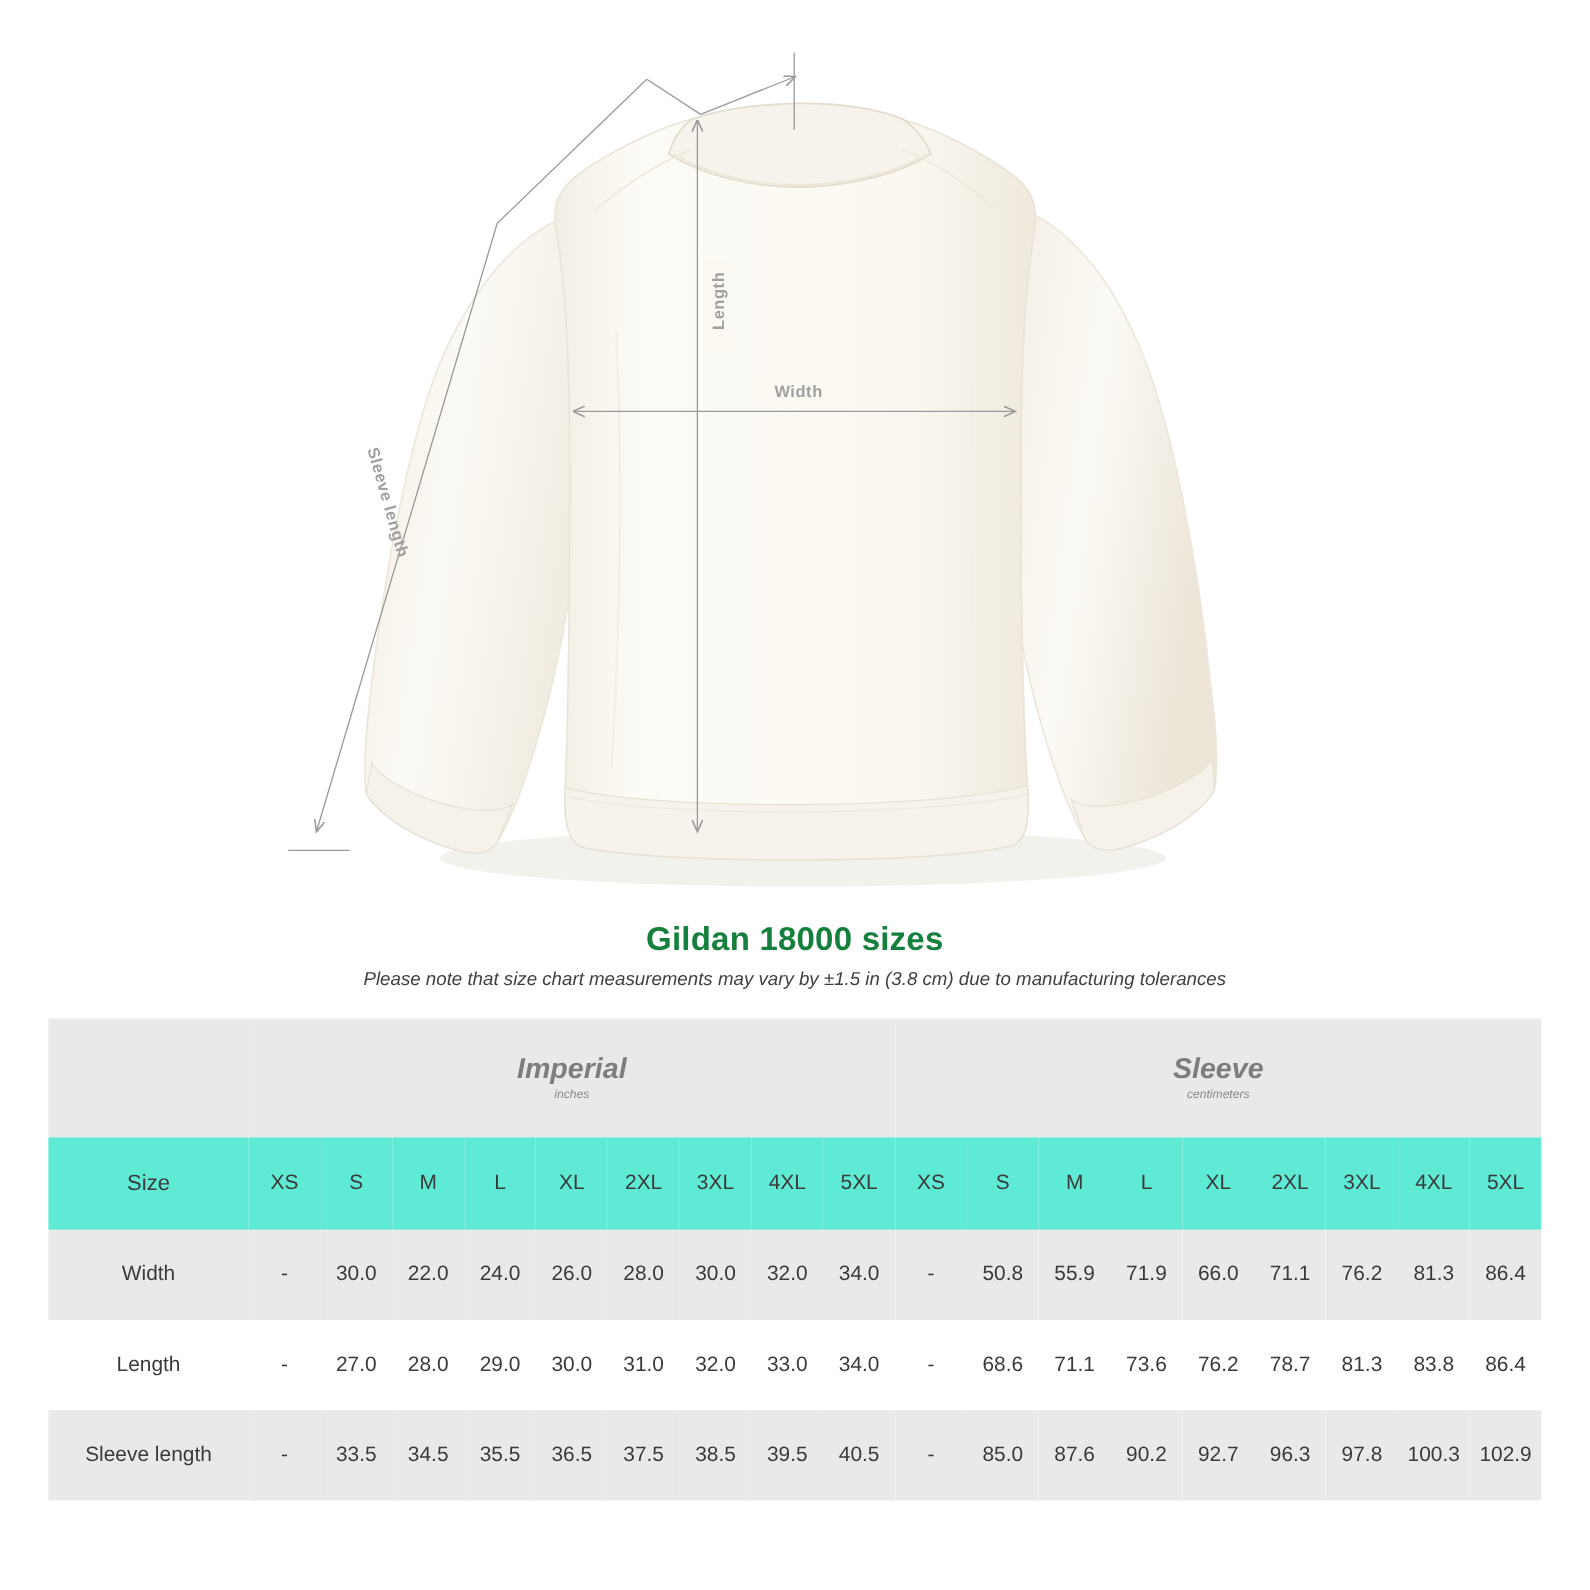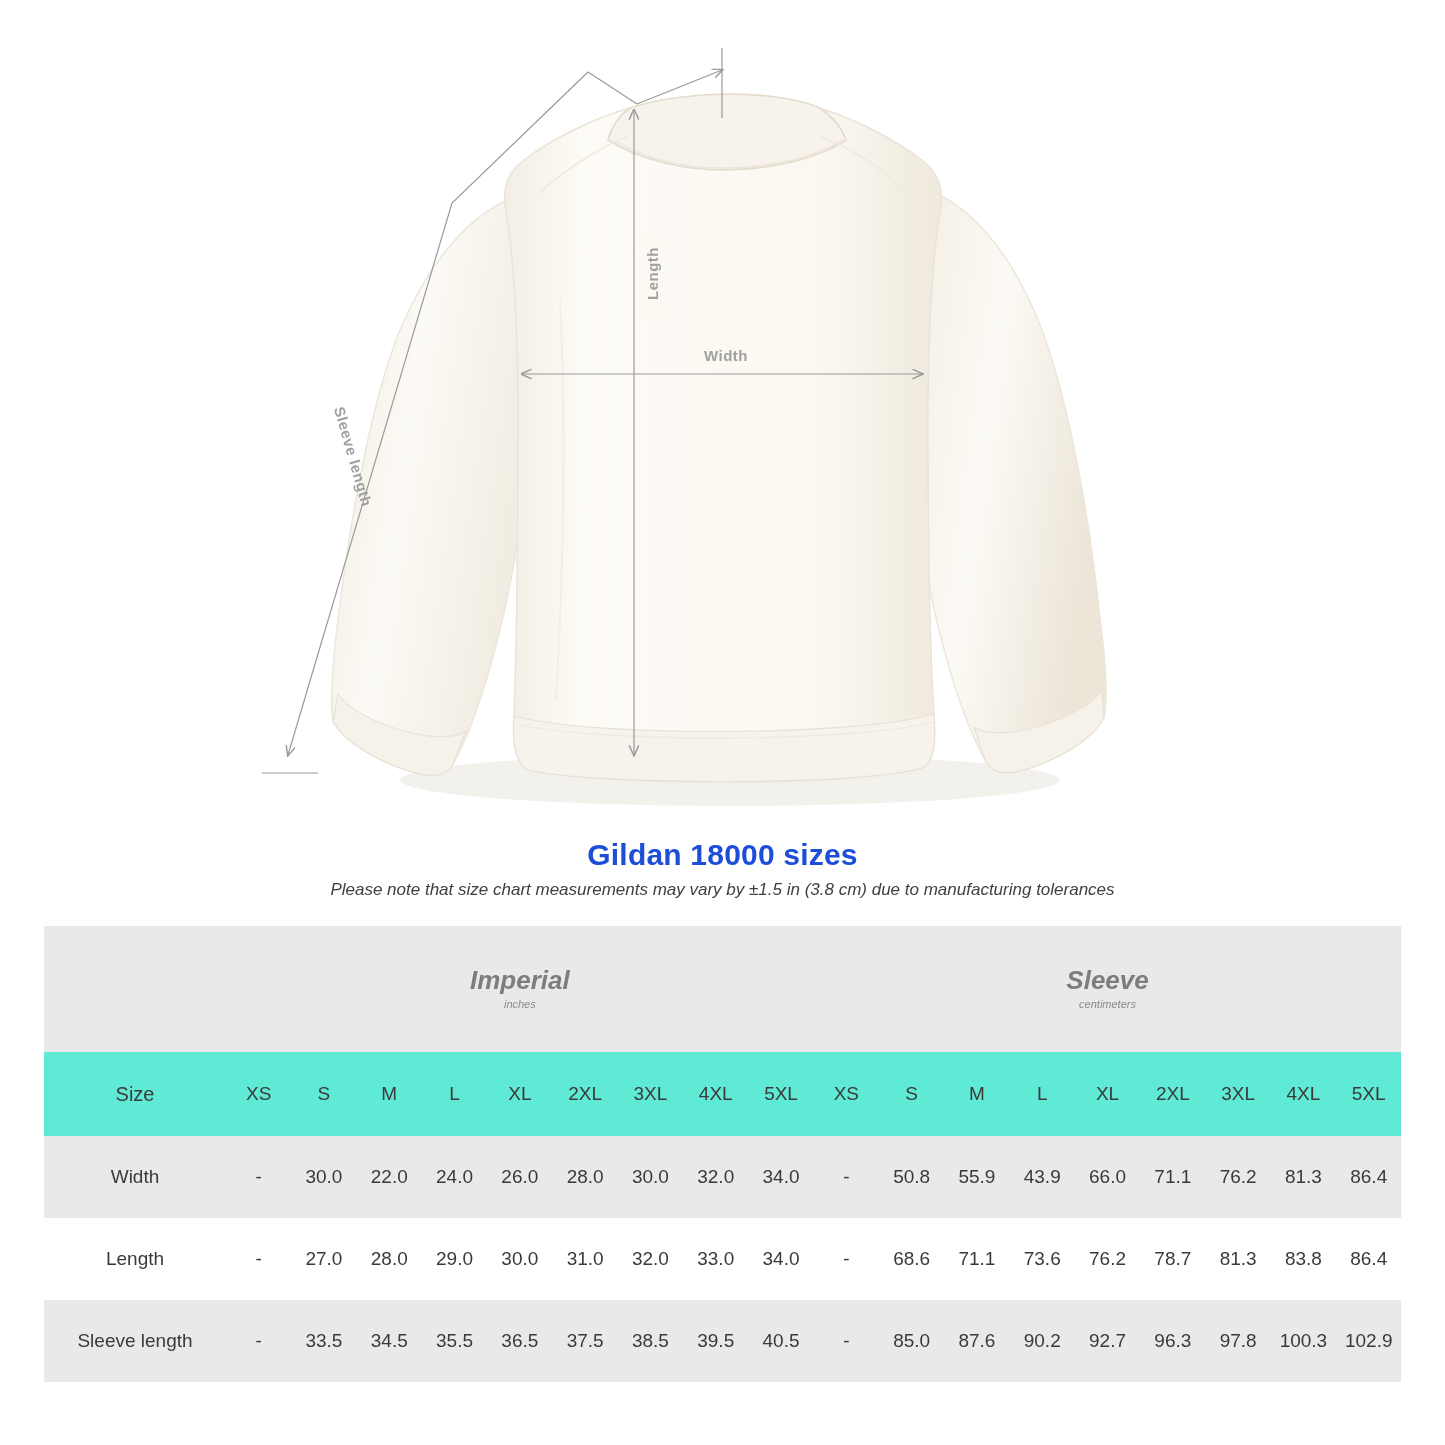--- a/index.html
+++ b/index.html
@@ -33,21 +33,21 @@
   }
 
   
   .title-block {
     text-align: center;
     margin-top: 8px;
   }
   .chart-title {
     font-size: 30px;
     font-weight: bold;
-    color: #1d4ed8;
+    color: #15803d;
     letter-spacing: 0.2px;
   }
   .chart-note {
     font-size: 17px;
     font-style: italic;
     color: #404040;
     margin-top: 8px;
   }
 
   
@@ -60,21 +60,21 @@
     table-layout: fixed;
   }
   table.size-table td, table.size-table th {
     text-align: center;
     font-size: 19px;
     color: #3a3a3a;
     font-weight: normal;
     padding: 0;
   }
   .unit-head td {
-    height: 126px;
+    height: 108px;
     background: #e9e9e9;
     vertical-align: middle;
   }
   .unit-name {
     font-size: 26px;
     font-style: italic;
     font-weight: bold;
     color: #7d7d7d;
     line-height: 1.25;
   }
@@ -287,21 +287,21 @@
           <td>22.0</td>
           <td>24.0</td>
           <td>26.0</td>
           <td>28.0</td>
           <td>30.0</td>
           <td>32.0</td>
           <td>34.0</td>
           <td>-</td>
           <td>50.8</td>
           <td>55.9</td>
-          <td>43.9</td>
+          <td>71.9</td>
           <td>66.0</td>
           <td>71.1</td>
           <td>76.2</td>
           <td>81.3</td>
           <td>86.4</td>
         </tr>
 
         <tr class="data-row row-plain">
           <td class="rowlabel">Length</td>
           <td>-</td>

